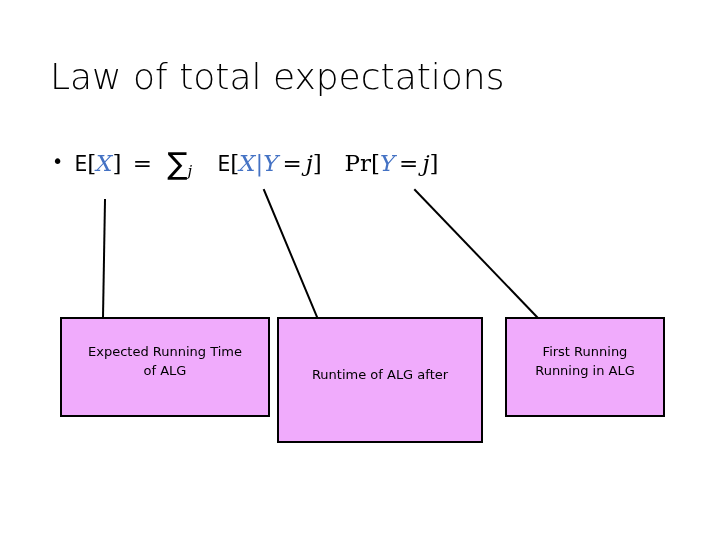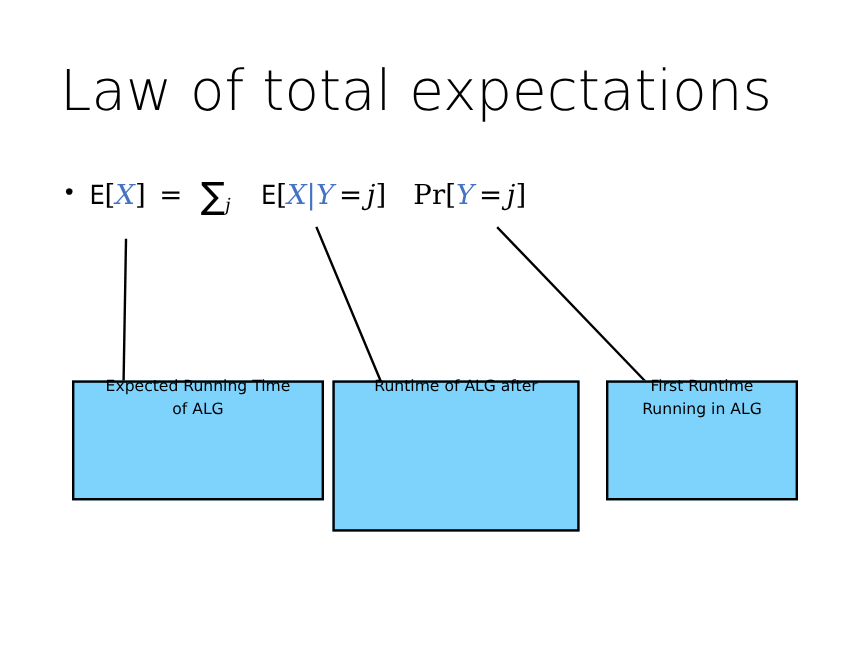--- a/index.html
+++ b/index.html
@@ -19,21 +19,21 @@
   }
 
   
   #slide-title {
     position: absolute;
     left: 50px;
     top: 54px;
     width: 620px;
     font-family: "DejaVu Sans", sans-serif;
     font-weight: 300;
-    font-size: 47px;
+    font-size: 36px;
     line-height: 46px;
     color: #000000;
     letter-spacing: 0px;
     white-space: nowrap;
   }
 
   
   #bullet-row {
     position: absolute;
     left: 52px;
@@ -112,23 +112,23 @@
     width: 720px;
     height: 540px;
     pointer-events: none;
   }
 
   
   .callout-box {
     position: absolute;
     box-sizing: border-box;
     border: 2px solid #000000;
-    background: #7dd3fc;
+    background: #f0abfc;
     display: flex;
-    align-items: flex-start;
+    align-items: center;
     justify-content: center;
     text-align: center;
   }
   .callout-text {
     font-family: "DejaVu Sans", sans-serif;
     font-size: 13px;
     line-height: 19px;
     color: #000000;
     padding: 0 6px;
     position: relative;
@@ -183,18 +183,18 @@
   </div>
 
   <div id="box-2" class="callout-box">
     <div class="callout-text">
       <span>Runtime of ALG after</span><br>
     </div>
   </div>
 
   <div id="box-3" class="callout-box">
     <div class="callout-text">
-      <span>First Runtime</span><br>
+      <span>First Running</span><br>
       <span>Running in ALG</span>
     </div>
   </div>
 
 </div>
 
 </body></html>

